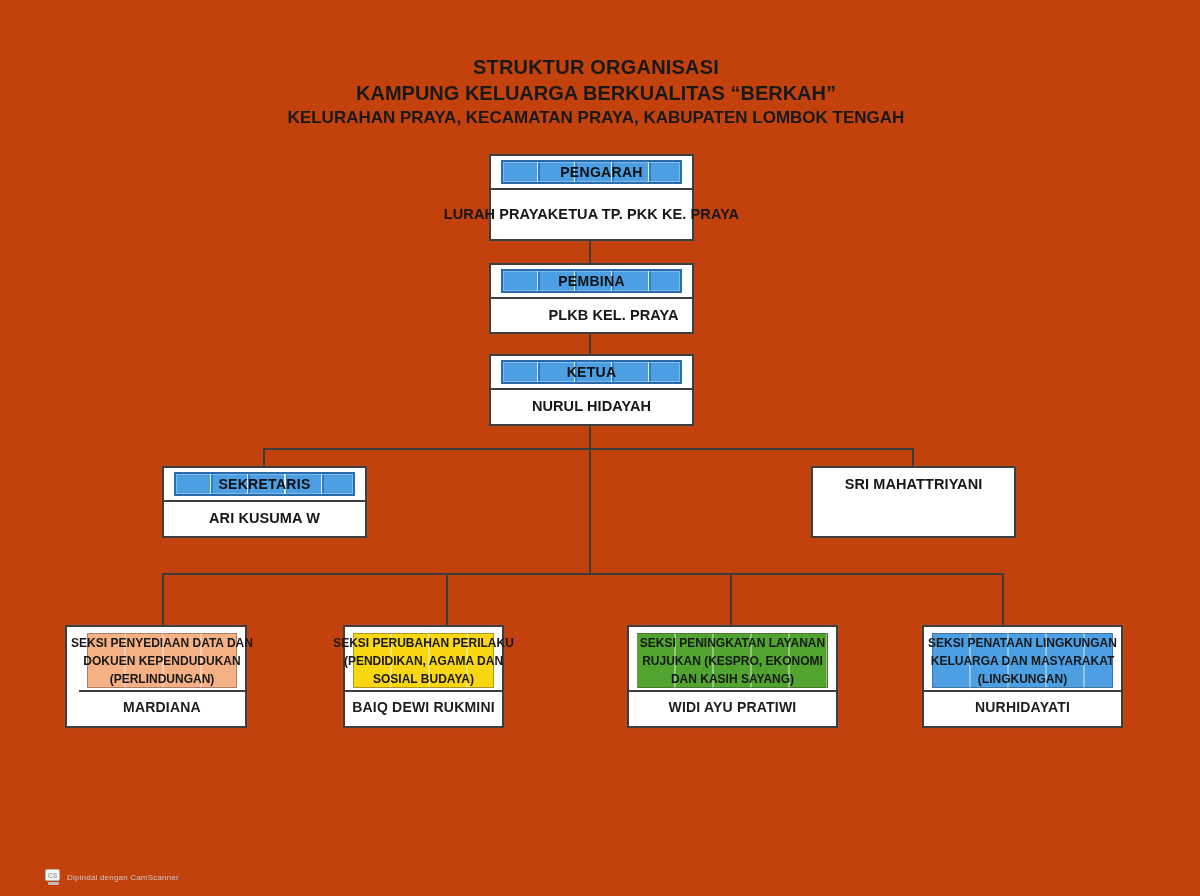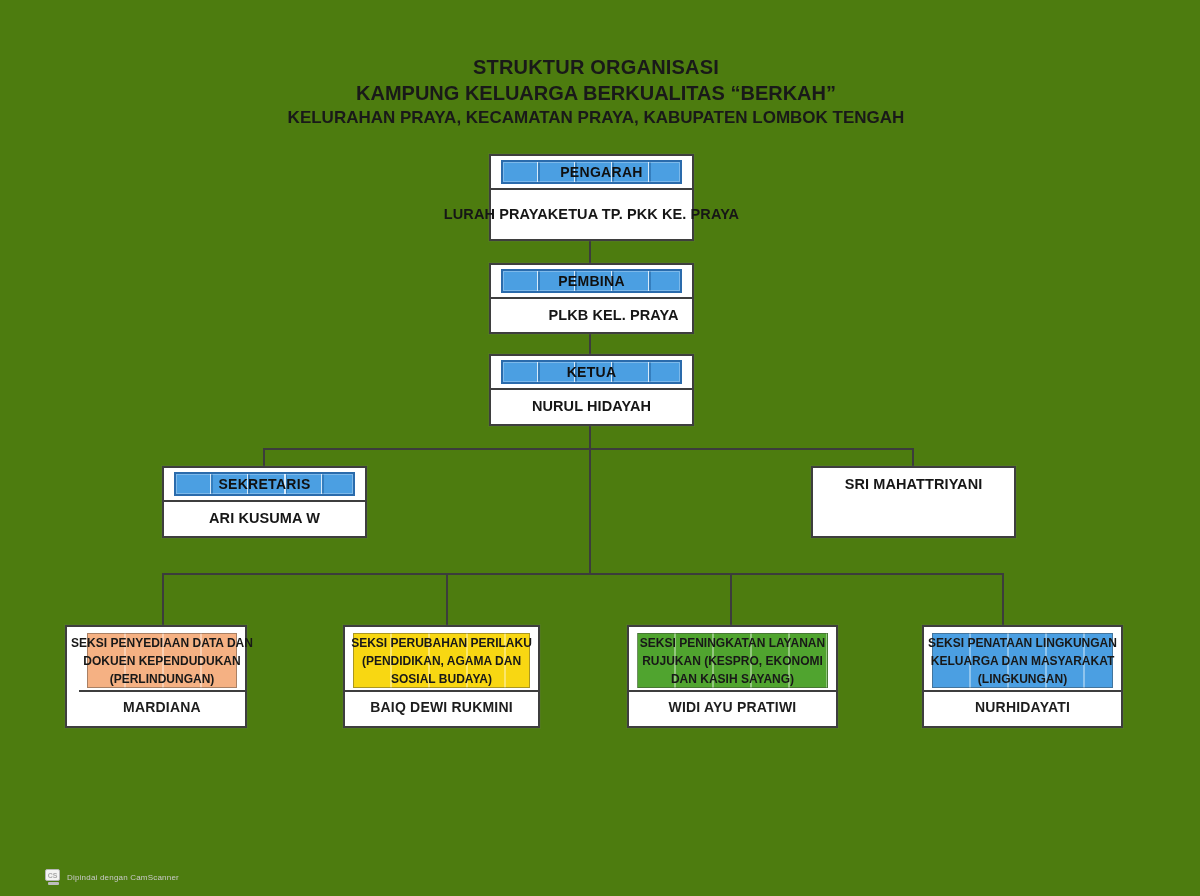--- a/index.html
+++ b/index.html
@@ -1,20 +1,20 @@
 <!DOCTYPE html>
 <html><head>
 <meta charset="utf-8">
 <style>
   * { margin:0; padding:0; box-sizing:border-box; }
   html,body { background:#ffffff; }
   body { font-family:"Liberation Sans","DejaVu Sans",sans-serif; }
   .page {
     position:relative; width:1200px; height:896px;
-    background:#4d7c0f; overflow:hidden;
+    background:#c2410c; overflow:hidden;
     color:#1d1d1d;
   }
   
   .title-block { position:absolute; left:0; top:54px; width:1192px; text-align:center; font-weight:bold; color:#191919; }
   .title-l1 { font-size:20px; line-height:26px; letter-spacing:.2px; }
   .title-l2 { font-size:20px; line-height:23px; margin-top:2px; }
   .title-l3 { font-size:17px; line-height:23px; margin-top:1px; }
   
   .node { position:absolute; background:#ffffff; border:2px solid #3e3e3e; box-shadow:0 0 0 1px rgba(120,120,120,.12); }
   .role-head { height:34px; display:flex; align-items:center; justify-content:center; border-bottom:2px solid #3e3e3e; }
@@ -134,21 +134,21 @@
     <div class="seksi-head">
       <div class="seksi-rect" style="background-color: rgb(245, 177, 131);">
         <div class="seksi-line">SEKSI PENYEDIAAN DATA DAN</div>
         <div class="seksi-line">DOKUEN KEPENDUDUKAN</div>
         <div class="seksi-line">(PERLINDUNGAN)</div>
       </div>
     </div>
     <div class="seksi-name">MARDIANA</div>
   </div>
 
-  <div class="node" style="left:343px;top:625px;width:197px;height:103px;">
+  <div class="node" style="left:343px;top:625px;width:161px;height:103px;">
     <div class="seksi-head">
       <div class="seksi-rect" style="background-color: rgb(248, 215, 18);">
         <div class="seksi-line">SEKSI PERUBAHAN PERILAKU</div>
         <div class="seksi-line">(PENDIDIKAN, AGAMA DAN</div>
         <div class="seksi-line">SOSIAL BUDAYA)</div>
       </div>
     </div>
     <div class="seksi-name">BAIQ DEWI RUKMINI</div>
   </div>
 

